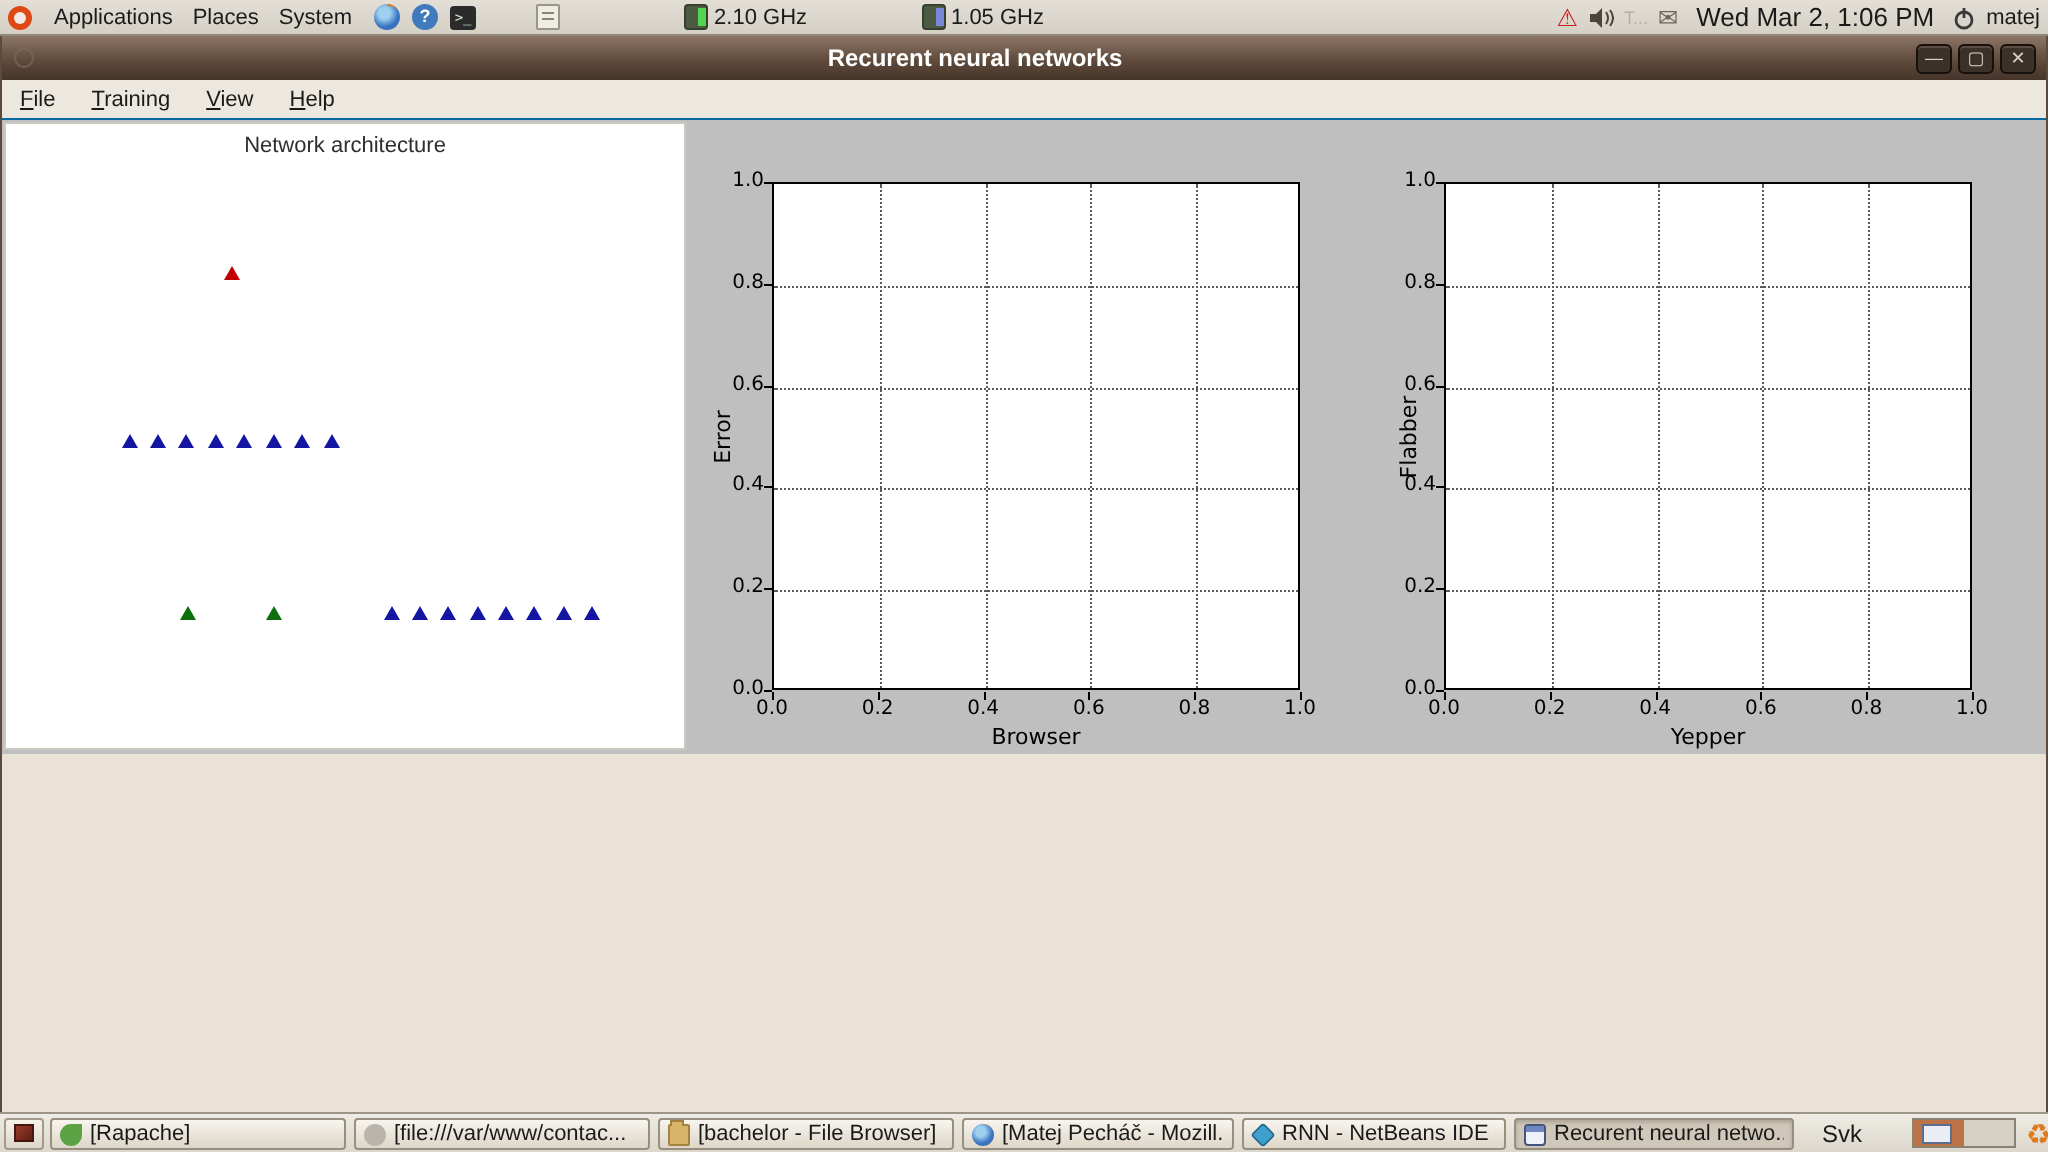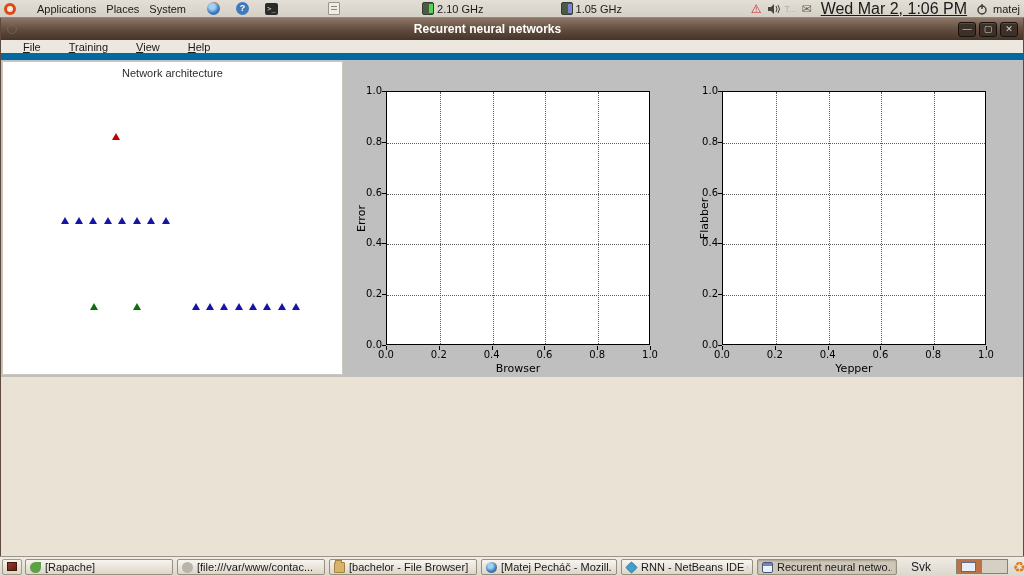--- a/index.html
+++ b/index.html
@@ -3,55 +3,55 @@
 <meta charset="utf-8">
 <style>
   * { margin:0; padding:0; box-sizing:border-box; }
   html,body { width:1024px; height:576px; }
   body { font-family:"Liberation Sans","DejaVu Sans",sans-serif; font-size:11px; color:#1a1a1a; }
   #screen { position:relative; width:1024px; height:576px; overflow:hidden; background:#d8d4cb; }
 
   
   #top-panel { position:absolute; left:0; top:0; width:1024px; height:18px;
     background:linear-gradient(#e3dfd6,#d4d0c6); border-bottom:1px solid #8f887b;
-    display:flex; align-items:center; padding:0 4px; gap:16px; }
+    display:flex; align-items:center; padding:0 4px; gap:6px; }
   .panel-menu { padding:1px 5px; font-size:11px; cursor:default; }
   .p-icon { display:inline-block; }
   .ubuntu-logo { width:12px; height:12px; border-radius:50%; background:#dd4814; position:relative; }
   .ubuntu-logo::after { content:""; position:absolute; left:3px; top:3px; width:6px; height:6px; border-radius:50%; background:#f4e8e2; }
   .firefox { width:13px; height:13px; border-radius:50%; background:radial-gradient(circle at 40% 35%, #9fd0ef 25%, #3873c0 60%); position:relative; overflow:hidden; }
   .firefox::after { content:""; position:absolute; left:-2px; top:-2px; width:13px; height:13px; border-radius:50%; border:3px solid transparent; border-top-color:#e8730f; border-right-color:#f59a1f; transform:rotate(40deg); }
   .helpico { width:13px; height:13px; border-radius:50%; background:#4179bd; color:#fff; font-size:9px; font-weight:bold; text-align:center; line-height:13px; }
   .terminal { width:13px; height:12px; background:#2b2b2b; border-radius:2px; color:#cfe8cf; font-size:7px; line-height:12px; text-align:center; font-family:"DejaVu Sans Mono",monospace; }
   .notes { width:12px; height:13px; background:#efece4; border:1px solid #9a958a; border-radius:1px; position:relative; }
   .notes::after { content:""; position:absolute; left:2px; top:3px; width:6px; height:1px; background:#8a857a; box-shadow:0 3px 0 #8a857a; }
   .cpu-applet { display:flex; align-items:center; gap:3px; font-size:11px; }
   .cpu-case { width:12px; height:13px; background:#4d5a43; border:1px solid #35402e; border-radius:2px; position:relative; }
   .cpu-case .bar { position:absolute; left:6px; top:1px; width:4px; height:9px; }
   .bar-green { background:#52d552; }
   .bar-blue  { background:#7a86d8; height:6px; top:4px; }
   #status-cluster { margin-left:auto; display:flex; align-items:center; gap:5px; }
   .warn { color:#cc2222; font-size:12px; font-family:"DejaVu Sans",sans-serif; line-height:12px; }
   .mail { color:#6b665c; font-size:12px; line-height:12px; }
   .nm-gray { color:#b6b1a6; font-size:9px; }
-  .clock { font-size:16px; padding:0 4px;text-decoration:underline; }
+  .clock { font-size:13px; padding:0 4px; }
   .user { font-size:11px; }
 
   
   #app-window { position:absolute; left:0; top:18px; width:1024px; height:538px;
     border-left:1px solid #5c4a3d; border-right:1px solid #5c4a3d; background:#ece8df; }
   #title-bar { position:absolute; left:0; top:0; width:1022px; height:22px;
     background:linear-gradient(#8d7668,#604b3d 55%,#453429); display:flex; align-items:center; }
   #title-text { flex:1; text-align:center; color:#ffffff; font-weight:bold; font-size:12px; }
   #win-icon { width:10px; height:10px; margin-left:6px; border-radius:50%; border:1px solid #7d695c; opacity:.7; }
   .win-btns { display:flex; gap:3px; margin-right:5px; }
   .win-btn { width:18px; height:15px; background:#3c3129; border:1px solid #17100c; border-radius:3px;
     color:#d8d1c6; font-size:9px; line-height:13px; text-align:center; box-shadow:inset 0 1px 0 #5d4e43; }
   #menu-bar { position:absolute; left:0; top:22px; width:1022px; height:20px; background:#ece8df;
-    display:flex; align-items:center; padding-left:14px; gap:12px; border-bottom:7px solid #0369a1; }
+    display:flex; align-items:center; padding-left:1px; gap:2px; border-bottom:1px solid #0369a1; }
   .menu-item { padding:2px 8px; font-size:11px; }
 
   
   #content { position:absolute; left:0; top:42px; width:1022px; height:317px; background:#bfbfbf; }
   #arch-panel { position:absolute; left:1px; top:1px; width:341px; height:314px; background:#ffffff; border:1px solid #cdc8be; }
   #arch-title { position:absolute; left:0; top:5px; width:100%; text-align:center; font-size:11px; color:#2e2e2e; }
   .tri { position:absolute; width:0; height:0; border-left:4px solid transparent; border-right:4px solid transparent; }
 
   .plot { position:absolute; top:0; height:317px; background:#bfbfbf; font-family:"DejaVu Sans",sans-serif; }
   .plot-area { position:absolute; background:#ffffff; border:1px solid #000; }

